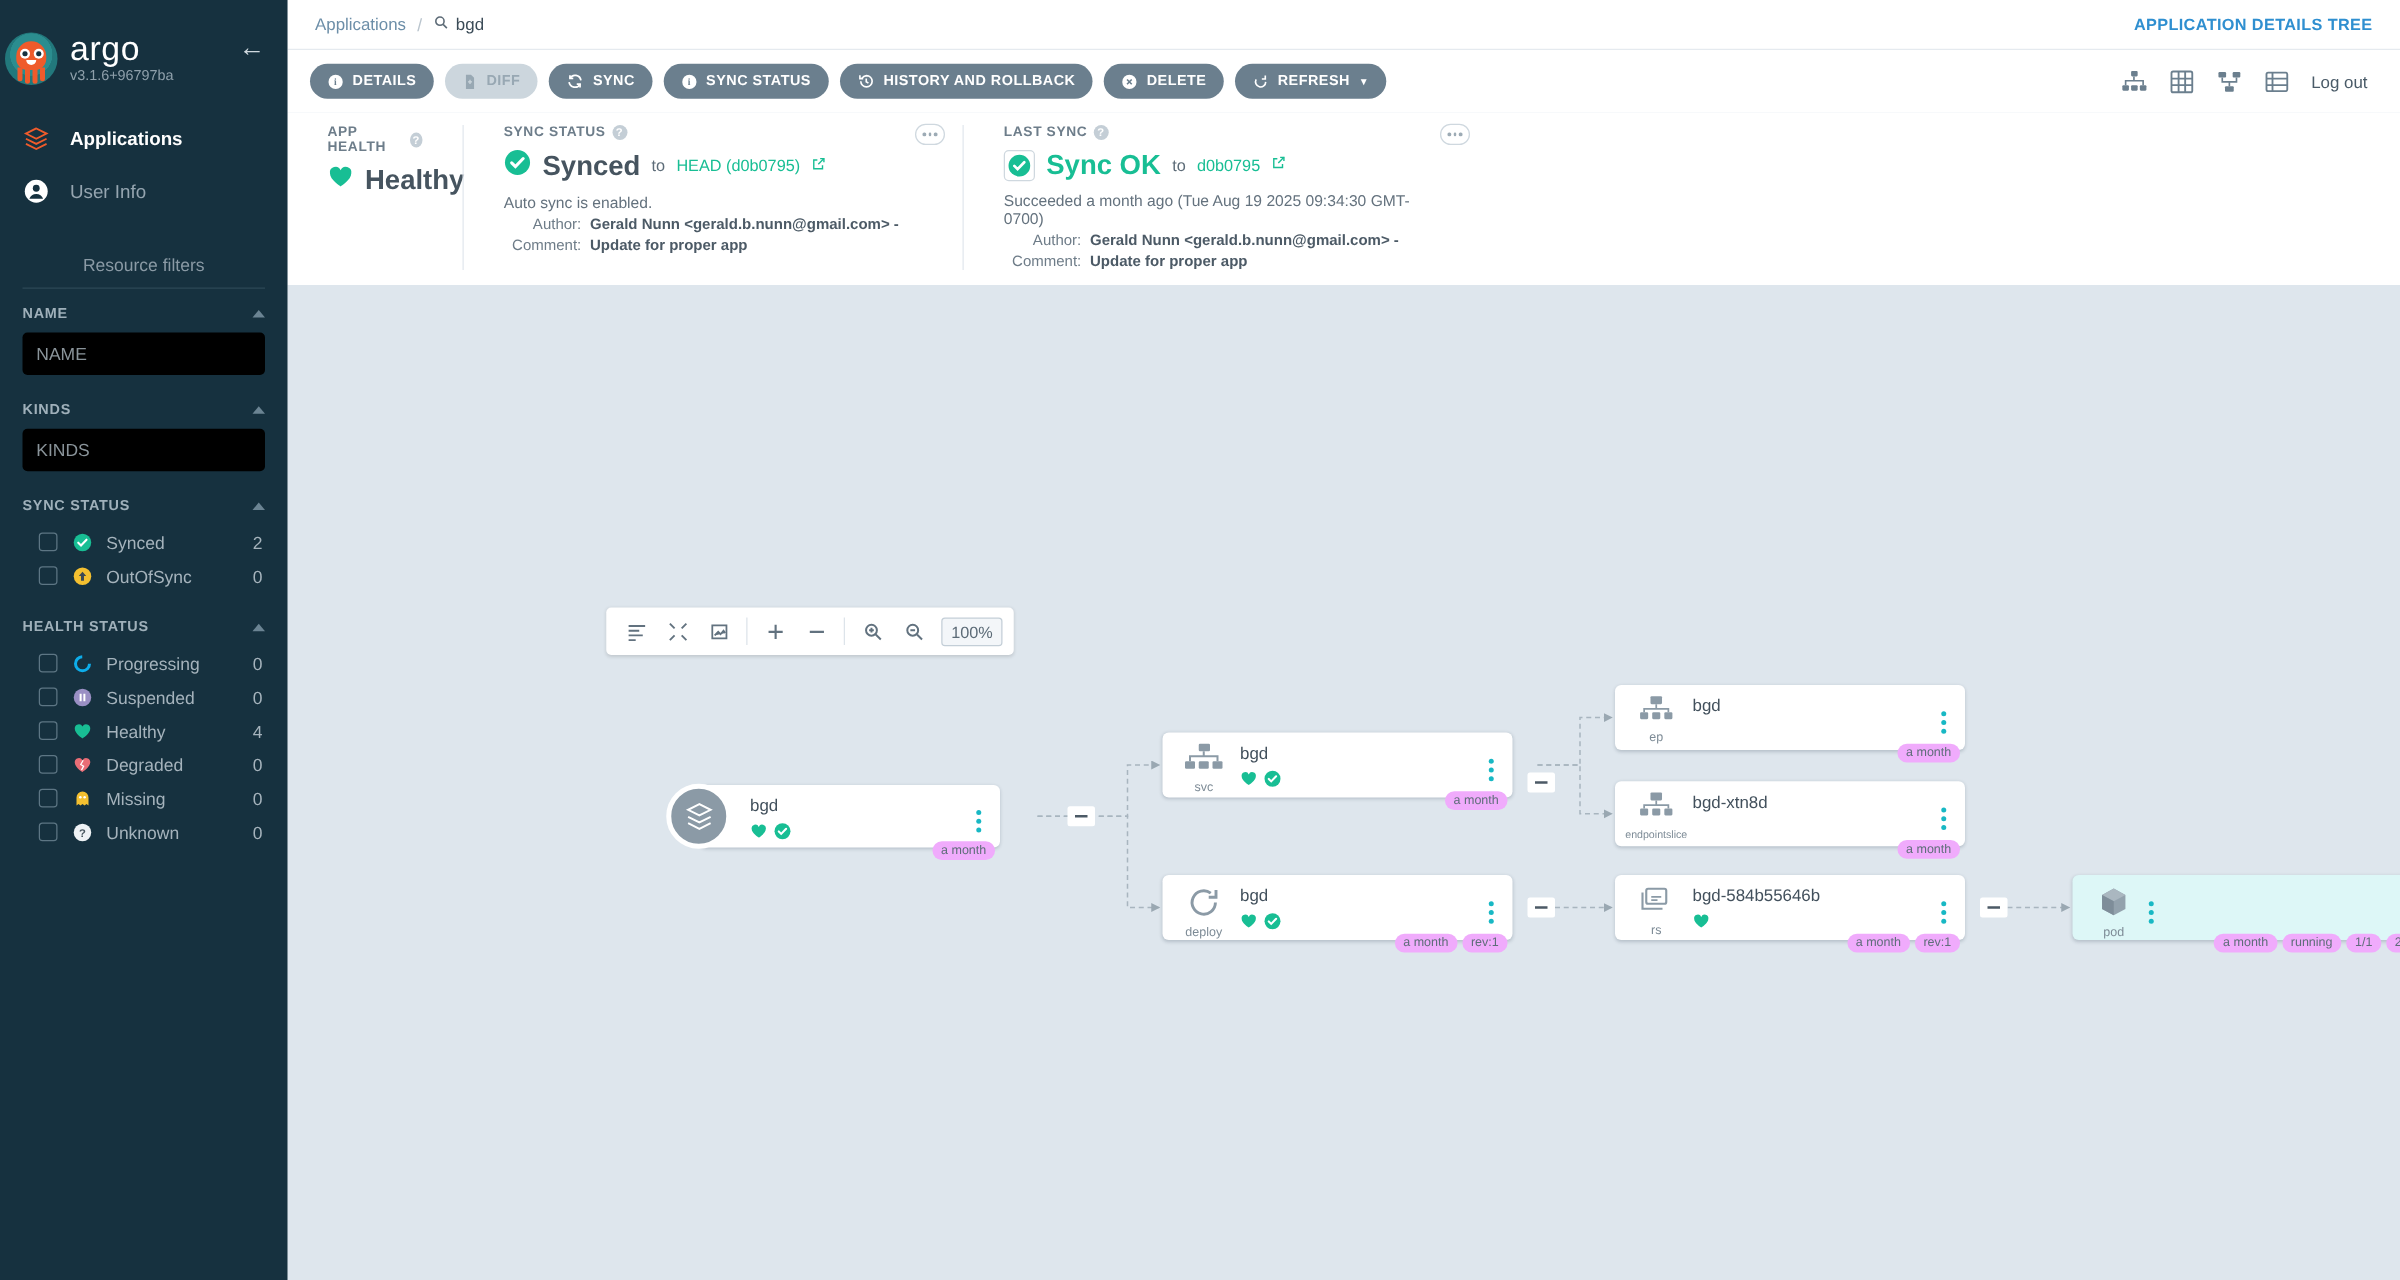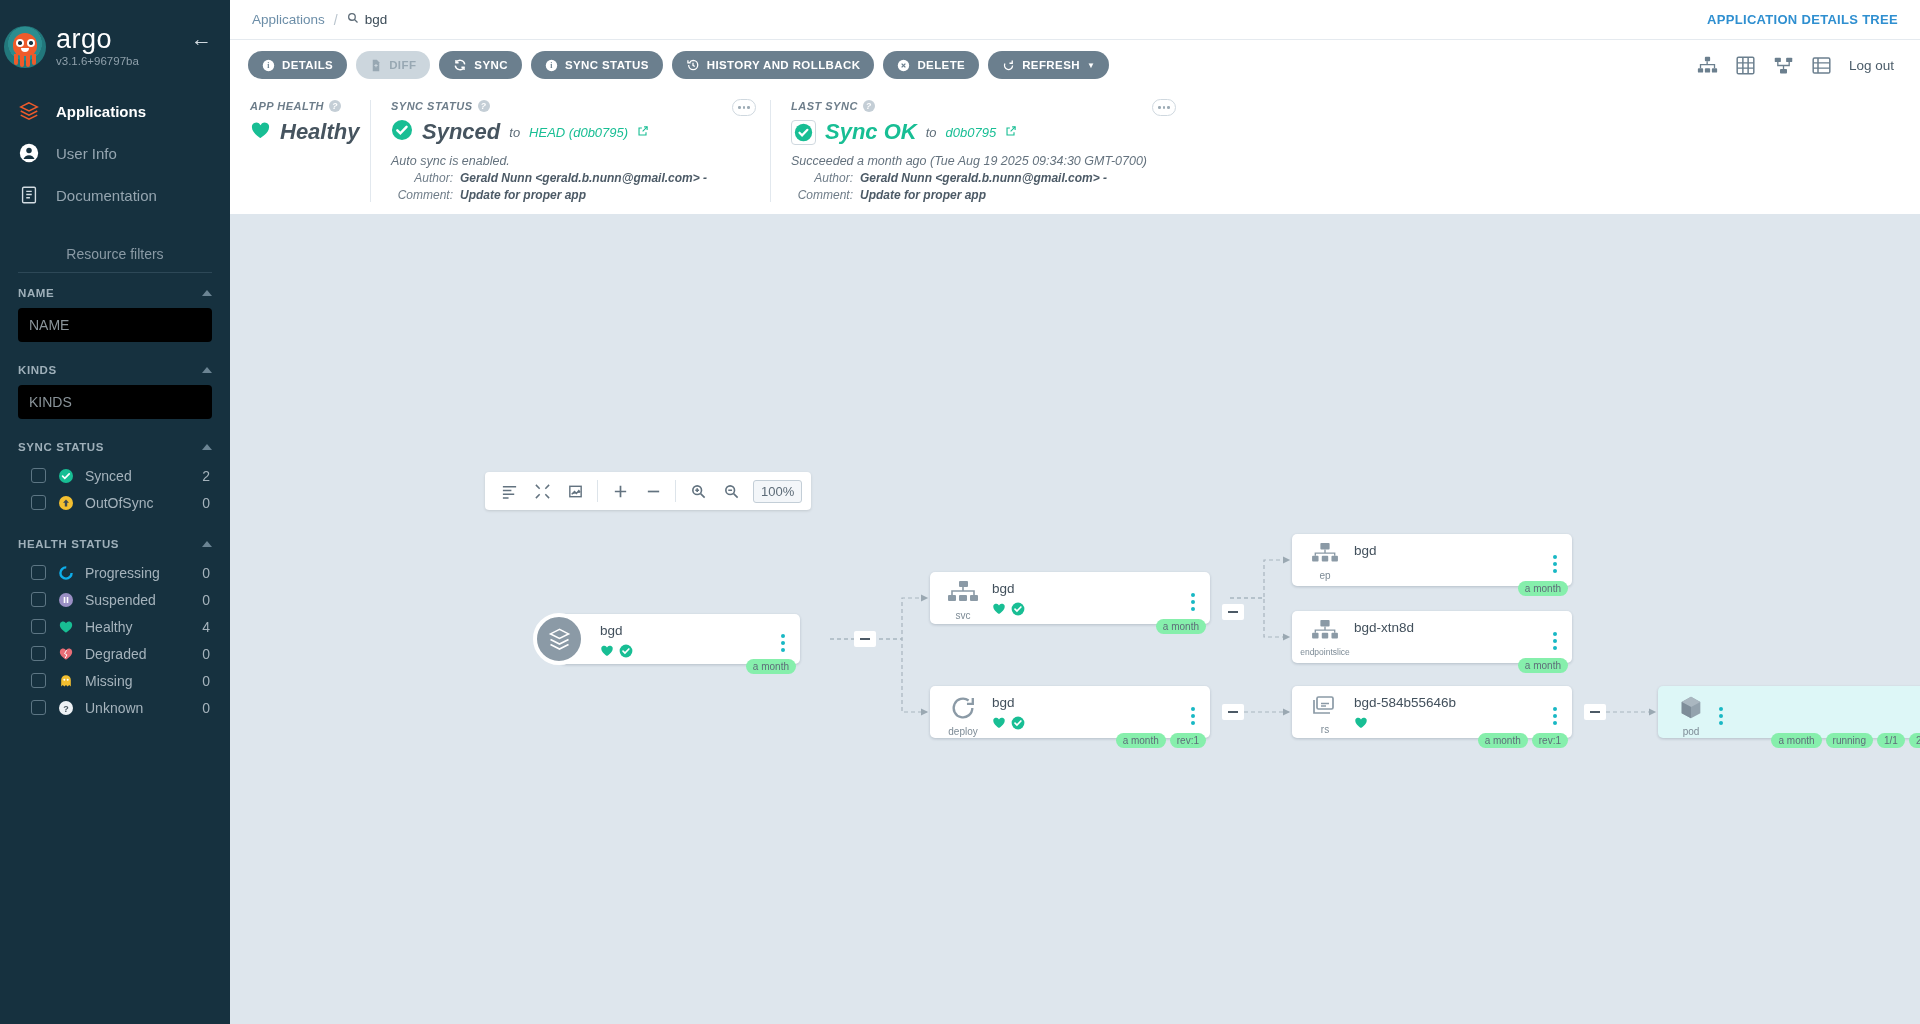--- a/index.html
+++ b/index.html
@@ -87,21 +87,21 @@
     padding: 0 14px; border-radius: 14px; background: #6b7f8e; color: #fff;
     font-size: 11.5px; font-weight: bold; letter-spacing: .4px; cursor: pointer; white-space: nowrap;
   }
   .btn.disabled { background: #ccd6dd; color: #98a8b3; }
   .btn .bico { display: flex; align-items: center; }
   .actionbar-right { margin-left: auto; display: flex; align-items: center; gap: 17px; padding-right: 8px; }
   .hdr-ico { cursor: pointer; display:flex; align-items:center; }
   .logout { font-size: 13.5px; color: #4a5b68; cursor: pointer; }
 
   .statusbar { background: #fff; display: flex; padding: 10px 0 12px; flex: 0 0 auto; }
-  .st-pane { padding: 0 20px; position: relative; font-style: italic; }
+  .st-pane { padding: 0 32px; position: relative; }
   .st-pane + .st-pane { border-left: 1px solid #e2e8ee; }
   .st-label { font-size: 11px; font-weight: bold; color: #6d7d8a; letter-spacing: .5px; display: flex; align-items: center; gap: 5px; }
   .qmark {
     width: 12px; height: 12px; border-radius: 50%; background: #c4ced6; color: #fff;
     font-size: 9px; display: flex; align-items: center; justify-content: center; font-weight: bold;
   }
   .st-main { display: flex; align-items: center; gap: 9px; margin-top: 7px; }
   .st-big { font-size: 22px; color: #46545f; font-weight: bold; }
   .st-big.green { color: #18be94; }
   .st-to { font-size: 13px; color: #5d6c78; }
@@ -139,21 +139,21 @@
   .node-in { display: flex; height: 100%; padding: 8px 10px 0 10px; }
   .n-ico { width: 46px; flex: 0 0 46px; display: flex; flex-direction: column; align-items: center; }
   .n-kind { font-size: 10px; color: #7d8b96; margin-top: 0; }
   .n-body { flex: 1; padding-left: 6px; padding-top: 2px; }
   .n-name { font-size: 13.5px; color: #42505c; line-height: 1.1; white-space: nowrap; }
   .n-status { display: flex; align-items: center; gap: 5px; margin-top: 5px; }
   .n-menu { width: 14px; display: flex; flex-direction: column; align-items: center; justify-content: center; gap: 3px; cursor: pointer; }
   .n-menu i { width: 4px; height: 4px; border-radius: 50%; background: #18b8c4; }
   .tags { position: absolute; right: 4px; bottom: -10px; display: flex; gap: 4px; }
   .tag {
-    background: #86efac; border-radius: 9px; font-size: 10px; color: #5e6d79;
+    background: #f0abfc; border-radius: 9px; font-size: 10px; color: #5e6d79;
     padding: 2px 7px; white-space: nowrap;
   }
   .approot-badge {
     position: absolute; left: -27px; top: 50%; transform: translateY(-50%);
     width: 52px; height: 52px; border-radius: 50%; background: #8b9aa6;
     display: flex; align-items: center; justify-content: center;
     border: 4px solid #fff;
   }
   .collapse-dash {
     position: absolute; width: 22px; height: 16px; background: #fff; border-radius: 2px;
@@ -200,29 +200,20 @@
     </div>
     <div class="sb-item">
       <span class="ico">
         <svg width="22" height="22" viewBox="0 0 24 24">
             <circle cx="12" cy="12" r="10" fill="#fff"></circle>
             <circle cx="12" cy="9.4" r="3" fill="#16313f"></circle>
             <path d="M6 18.6a6.4 6.4 0 0112 0z" fill="#16313f"></path>
           </svg>
       </span>
       <span>User Info</span>
-    </div>
-    <div class="sb-item">
-      <span class="ico">
-        <svg width="22" height="22" viewBox="0 0 24 24" fill="none" stroke="#d4dde3" stroke-width="1.5">
-          <rect x="5" y="3.5" width="14" height="17" rx="1.4"></rect>
-            <path d="M9 8h6M9 11.5h6M9 15h4"></path>
-        </svg>
-      </span>
-      <span>Documentation</span>
     </div>
   </div>
 
   <div class="filters-title">Resource filters</div>
   <div class="fil-wrap">
     <div class="fil-hr"></div>
 
     <div class="fil-block">
       <div class="fil-head">
         <span>NAME</span>

